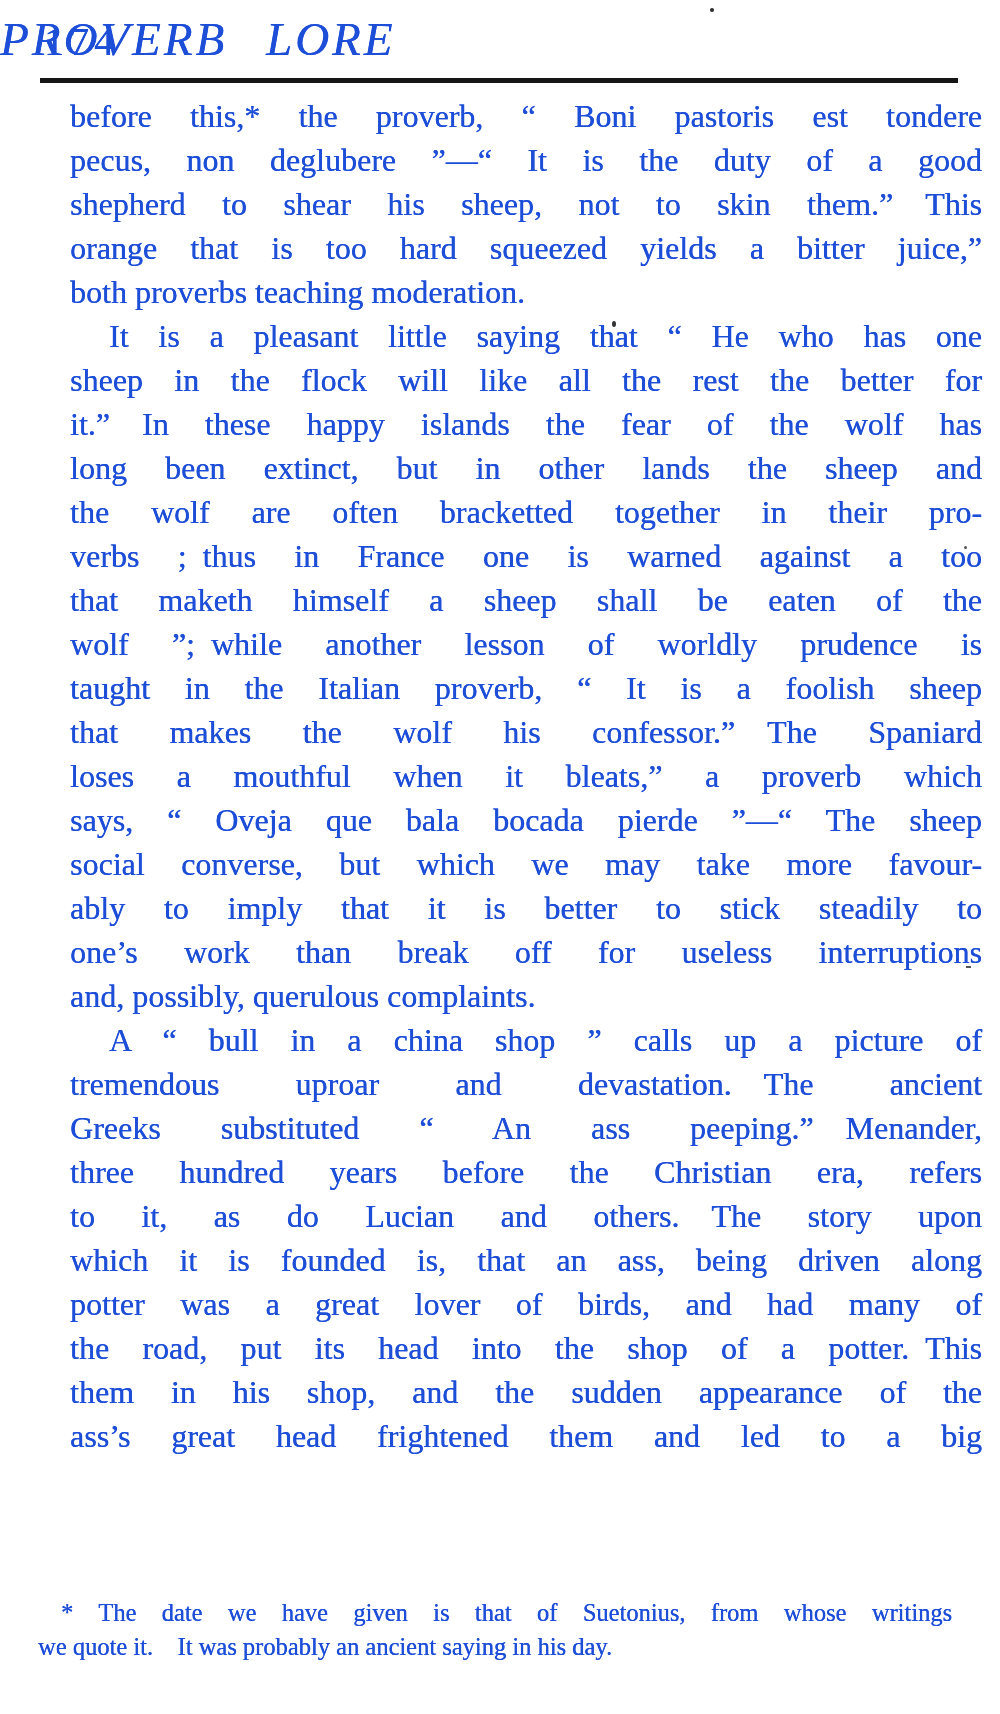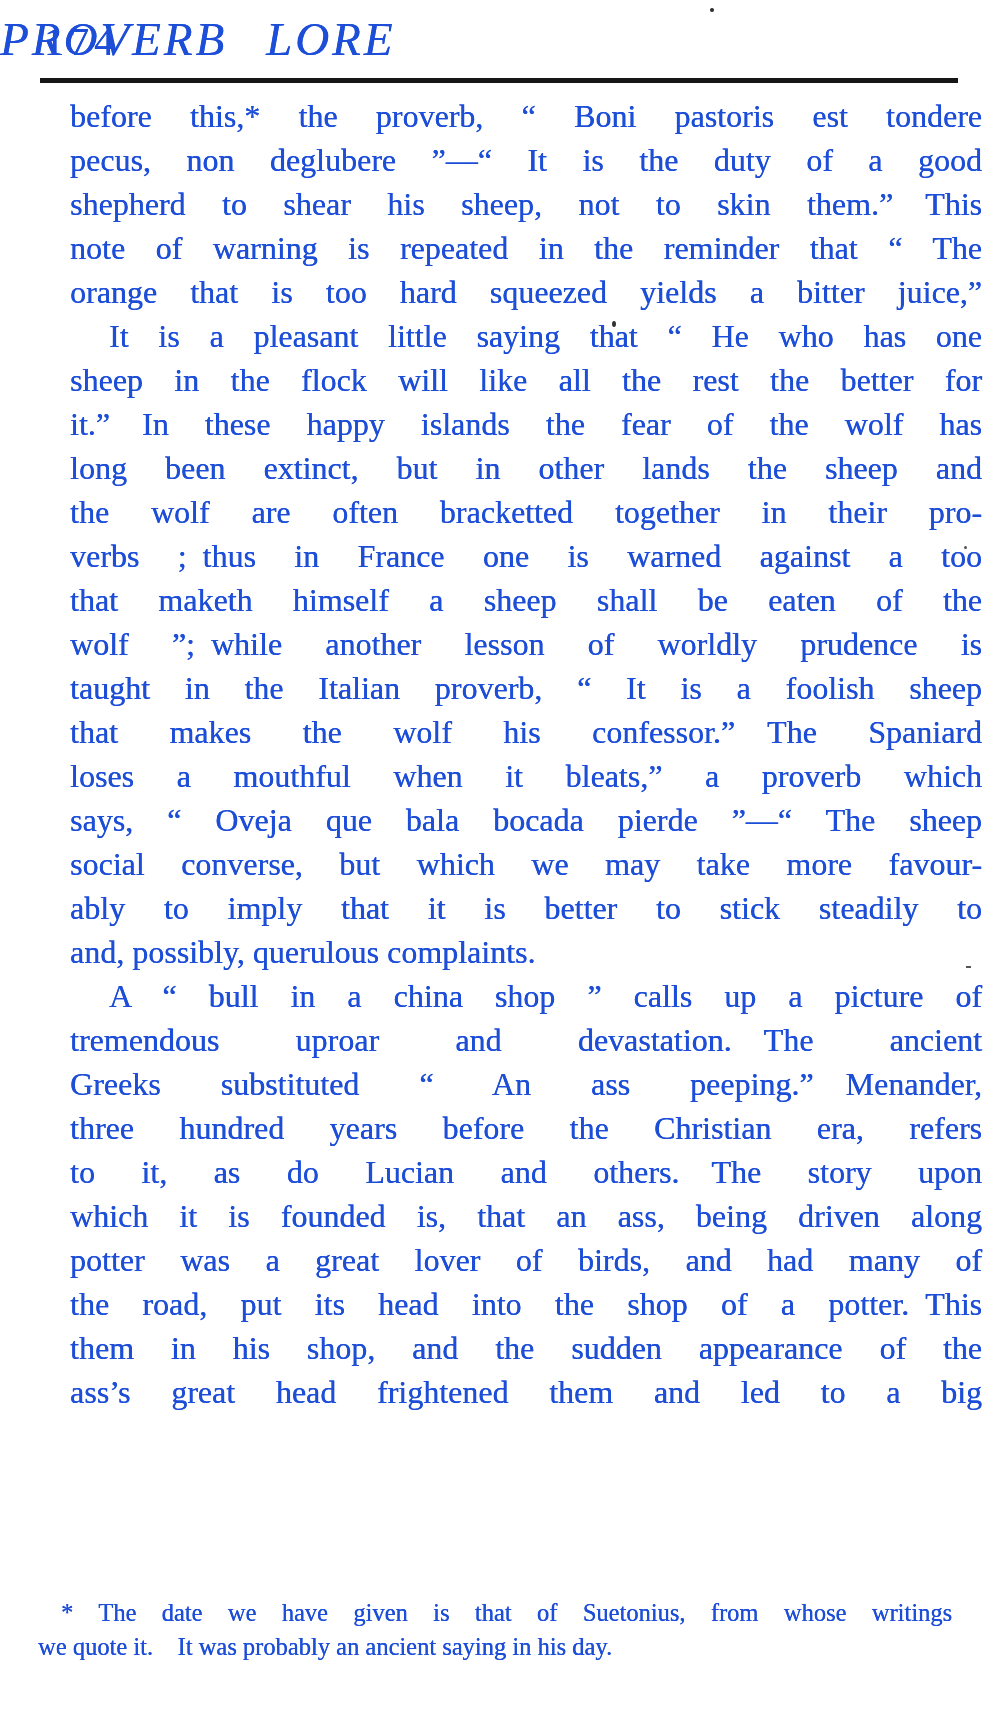--- a/index.html
+++ b/index.html
@@ -81,36 +81,37 @@
 
 <div class="page">
   <div class="pagenum">174</div>
   <div class="title">PROVERB LORE</div>
   <div class="rule"></div>
 
   <main class="bodytext">
       <div class="line">before this,* the proverb, “ Boni pastoris est tondere</div>
       <div class="line">pecus, non deglubere ”—“ It is the duty of a good</div>
       <div class="line">shepherd to shear his sheep, not to skin them.” This</div>
-      <div class="line">note of warning is repeated in the reminder that “ The</div>
       <div class="line">orange that is too hard squeezed yields a bitter juice,”</div>
+      <div class="line ragged">both proverbs teaching moderation.</div>
       <div class="line indent">It is a pleasant little saying that “ He who has one</div>
       <div class="line">sheep in the flock will like all the rest the better for</div>
       <div class="line">it.” In these happy islands the fear of the wolf has</div>
       <div class="line">long been extinct, but in other lands the sheep and</div>
       <div class="line">the wolf are often bracketted together in their pro-</div>
       <div class="line">verbs ; thus in France one is warned against a too</div>
       <div class="line">that maketh himself a sheep shall be eaten of the</div>
       <div class="line">wolf ”; while another lesson of worldly prudence is</div>
       <div class="line">taught in the Italian proverb, “ It is a foolish sheep</div>
       <div class="line">that makes the wolf his confessor.” The Spaniard</div>
       <div class="line">loses a mouthful when it bleats,” a proverb which</div>
       <div class="line">says, “ Oveja que bala bocada pierde ”—“ The sheep</div>
       <div class="line">social converse, but which we may take more favour-</div>
       <div class="line">ably to imply that it is better to stick steadily to</div>
+      <div class="line">one’s work than break off for useless interruptions</div>
       <div class="line ragged">and, possibly, querulous complaints.</div>
       <div class="line indent">A “ bull in a china shop ” calls up a picture of</div>
       <div class="line">tremendous uproar and devastation. The ancient</div>
       <div class="line">Greeks substituted “ An ass peeping.” Menander,</div>
       <div class="line">three hundred years before the Christian era, refers</div>
       <div class="line">to it, as do Lucian and others. The story upon</div>
       <div class="line">which it is founded is, that an ass, being driven along</div>
       <div class="line">potter was a great lover of birds, and had many of</div>
       <div class="line">the road, put its head into the shop of a potter. This</div>
       <div class="line">them in his shop, and the sudden appearance of the</div>

